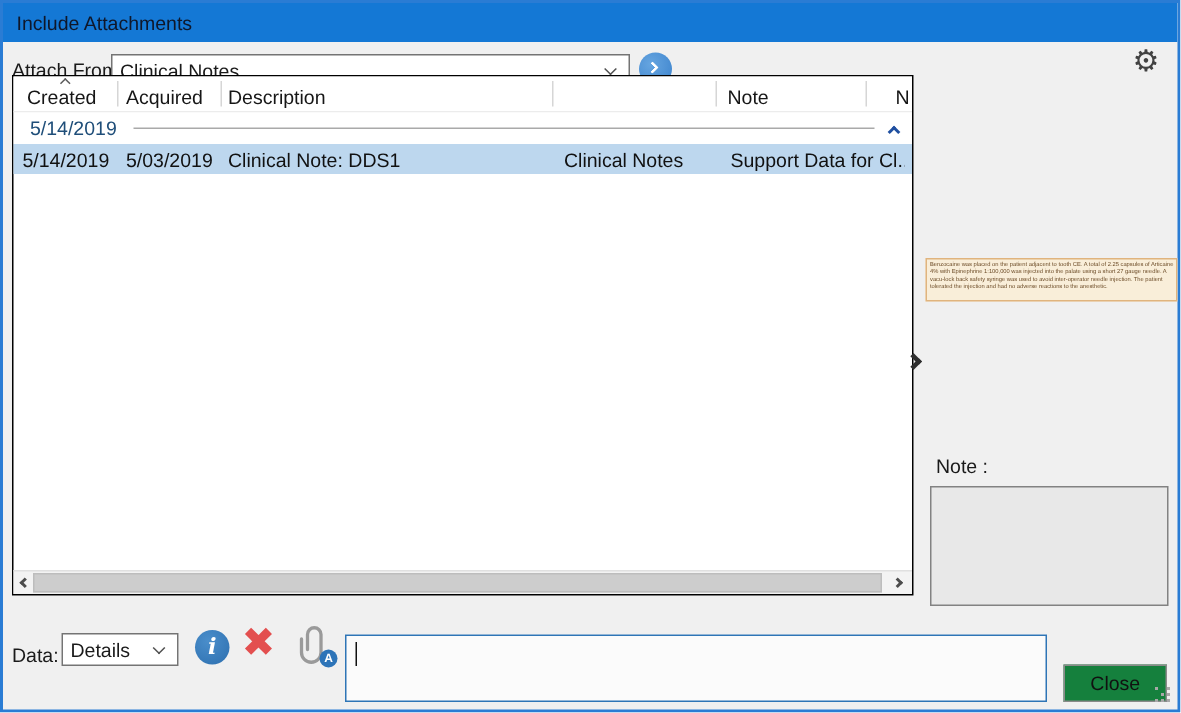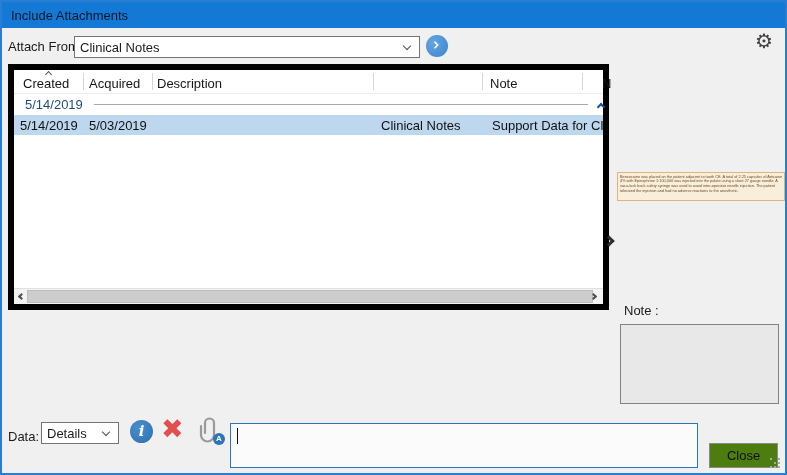--- a/index.html
+++ b/index.html
@@ -27,22 +27,22 @@
   .chev.combo-chev { right:9px; top:6px; }
   .go-btn {
     position:absolute; left:424px; top:33px; width:22px; height:22px; border-radius:50%;
     background:radial-gradient(circle at 35% 35%, #66a5e0, #3b82cc);
   }
   .go-btn .chev { left:6px; top:7px; width:6px; height:6px; border-top:2px solid #fff; border-right:2px solid #fff; transform:rotate(45deg); border-radius:1px; }
   .gear { position:absolute; left:753px; top:29px; font-size:20px; color:#424242; line-height:20px; cursor:pointer; }
 
   
   .grid {
-    position:absolute; left:6px; top:62px; width:601px; height:246px;
-    background:#fff; border:6px solid #000000;
+    position:absolute; left:6px; top:48px; width:601px; height:347px;
+    background:#fff; border:1px solid #000000;
   }
   .ghead { position:absolute; left:0; top:0; right:0; height:24px; background:#fff; border-bottom:1px solid #ececec; }
   .hcell { position:absolute; top:6px; white-space:nowrap; color:#161616; }
   .h0{left:9px;} .h1{left:75px;} .h2{left:143px;} .h3{left:368px;margin-top:20px;} .h4{left:476px;} .h5{left:588px;}
   .hdiv { position:absolute; top:3px; width:1px; height:17px; background:#d6d6d6; }
   .d0{left:69px;} .d1{left:138px;} .d2{left:359px;} .d3{left:468px;} .d4{left:568px;}
   .sort-caret { position:absolute; left:32px; top:2px; width:5px; height:5px;
     border-top:1px solid #5a5a5a; border-right:1px solid #5a5a5a; transform:rotate(-45deg); }
   .group-row { position:absolute; left:0; top:24px; right:0; height:21px; background:#fff; }
   .group-label { position:absolute; left:11px; top:3px; color:#1f4e79; }
@@ -78,21 +78,21 @@
     font-family:"DejaVu Serif", serif; font-weight:bold; font-style:italic; font-size:15px; line-height:22px; }
   .x-icon { position:absolute; left:159px; top:412px; color:#e34f4f; font-size:27px; font-weight:bold;
     font-family:"DejaVu Sans", sans-serif; line-height:30px; }
   .clip { position:absolute; left:195px; top:415px; width:28px; height:30px; }
   .clip-badge { position:absolute; right:0; bottom:2px; width:12px; height:12px; border-radius:50%;
     background:#2d74b8; color:#fff; font-size:8px; font-weight:bold; text-align:center; line-height:12px; }
   .comment-box { position:absolute; left:228px; top:421px; width:468px; height:45px;
     background:#fbfbfb; border:1px solid #2e75b6; padding:4px 6px; }
   .caret { position:absolute; left:6px; top:4px; width:1px; height:16px; background:#111; }
   .close-btn { position:absolute; left:707px; top:441px; width:69px; height:25px;
-    background:#4d7c0f; border:1px solid #8a8a8a; font-family:"Liberation Sans", sans-serif;
+    background:#15803d; border:1px solid #8a8a8a; font-family:"Liberation Sans", sans-serif;
     font-size:13px; color:#111; }
   .grip { position:absolute; right:3px; bottom:3px; width:12px; height:12px; }
   .grip span { position:absolute; left:0; top:0; width:2px; height:2px; background:#a8a8a8;
     box-shadow:8px 0 0 #a8a8a8, 4px 4px 0 #a8a8a8, 8px 4px 0 #a8a8a8, 0 8px 0 #a8a8a8, 4px 8px 0 #a8a8a8, 8px 8px 0 #a8a8a8;
     transform:translate(0,0); left:0; top:0; }
   .grip { transform:rotate(0deg); }
   .grip span { left:0; top:0; }
 </style>
 </head>
 <body>
@@ -132,20 +132,21 @@
     <div class="group-row">
       <span class="group-label">5/14/2019</span>
       <span class="group-line"></span>
     </div>
 
     <span class="blue-up"></span>
 
     <div class="data-row">
       <span class="cell c0">5/14/2019</span>
       <span class="cell c1">5/03/2019</span>
+      <span class="cell c2">Clinical Note: DDS1</span>
       <span class="cell c3">Clinical Notes</span>
       <span class="cell c4">Support Data for Cl...</span>
     </div>
 
     <div class="hscroll">
       <span class="sbar-chev sbar-left"></span>
       <span class="hthumb"></span>
       <span class="sbar-chev sbar-right"></span>
     </div>
   </div>

